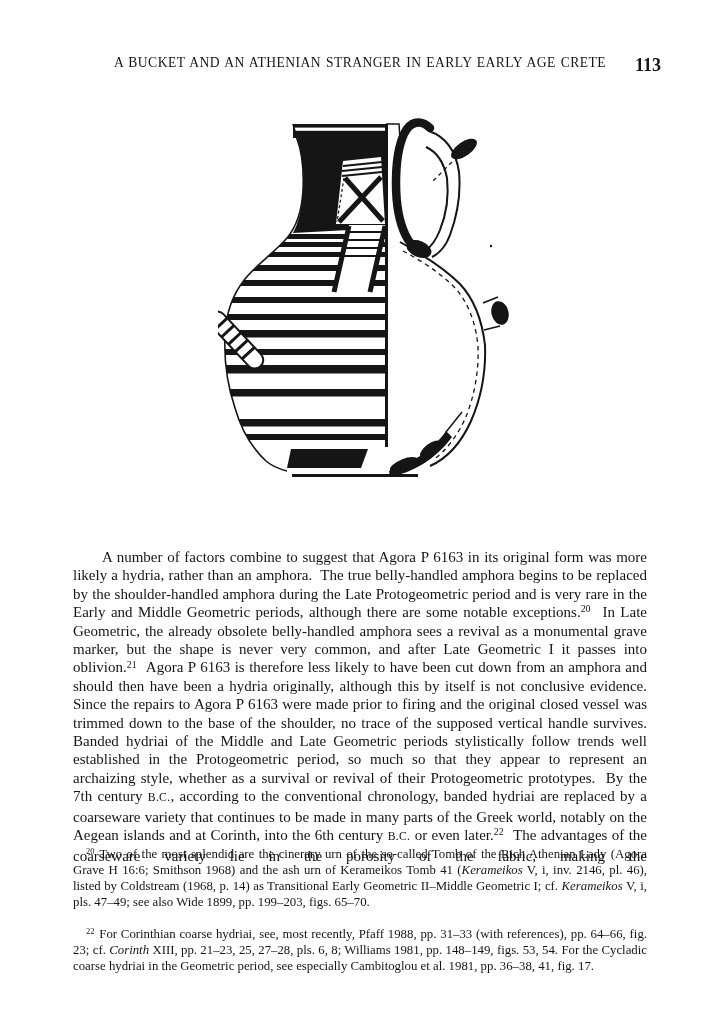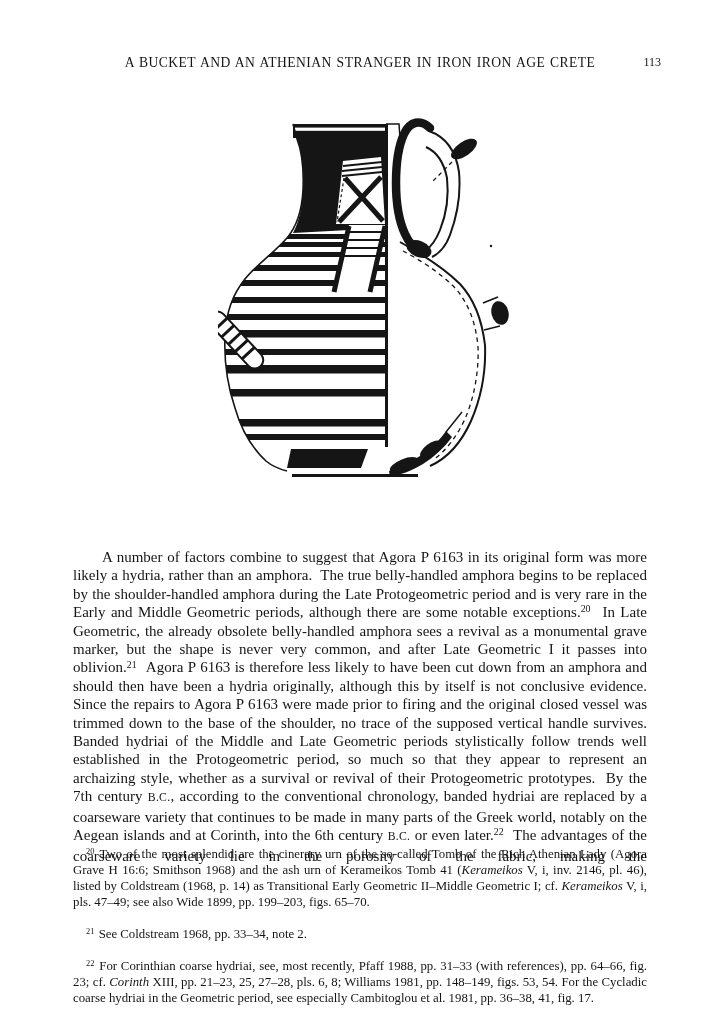--- a/index.html
+++ b/index.html
@@ -11,21 +11,21 @@
     -webkit-font-smoothing:antialiased;
   }
   .page { position:absolute; inset:0; }
 
   
   .running-head { position:absolute; top:55px; left:57px; width:606px; height:20px; }
   .head-title {
     position:absolute; left:0; right:0; text-align:center;
     font-size:13.6px; letter-spacing:0.45px; word-spacing:1px; white-space:nowrap;
   }
-  .page-number { position:absolute; right:2px; top:0; font-size:12px; }
+  .page-number { position:absolute; right:2px; top:0; font-size:18px;font-weight:bold; }
 
   
   .fig-wrap { position:absolute; left:218px; top:112px; width:292px; height:374px; }
   .fig-wrap svg { display:block; }
 
   .caption {
     position:absolute; top:488px; left:40px; width:640px;
     text-align:center; font-size:13px; white-space:nowrap;
   }
 
@@ -52,21 +52,21 @@
     font-size:0.66em; line-height:0; vertical-align:baseline;
     position:relative; top:-0.5em; padding-right:1px;
   }
 </style>
 </head>
 <body>
 
 <div class="page">
 
   <header class="running-head">
-    <div class="head-title">A BUCKET AND AN ATHENIAN STRANGER IN IRON IRON AGE CRETE</div>
+    <div class="head-title">A BUCKET AND AN ATHENIAN STRANGER IN EARLY EARLY AGE CRETE</div>
     <div class="page-number">113</div>
   </header>
 
   <figure class="fig-wrap" style="margin:0">
     <svg width="292" height="374" viewBox="218 112 292 374">
       <defs>
         <clipPath id="lc">
           <path d="M386,118 L294,118 L297,139 C302,152 304,168 303,190 C302,210 297,226 287,238 C275,252 256,265 245,279 C232,295 226,313 225,335 C224,357 227,384 235,408 C241,429 252,448 266,461 C271,465 277,469 284,471 L284,477 L386,477 Z"></path>
         </clipPath>
       </defs>
@@ -149,17 +149,16 @@
     </svg>
   </figure>
 
 
   <main class="body-block">
     <p class="body-para"><span class="seg-n">A number of factors combine to suggest that Agora P 6163 in its original form was more likely a hydria, rather than an amphora.  The true belly-handled amphora begins to be replaced by the shoulder-handled amphora during the Late Protogeometric period and is very rare in the Early and Middle Geometric periods, although there are some notable exceptions.</span><sup class="seg-sup">20</sup><span class="seg-n">  In Late Geometric, the already obsolete belly-handled amphora sees a revival as a monumental grave marker, but the shape is never very common, and after Late Geometric I it passes into oblivion.</span><sup class="seg-sup">21</sup><span class="seg-n">  Agora P 6163 is therefore less likely to have been cut down from an amphora and should then have been a hydria originally, although this by itself is not conclusive evidence.  Since the repairs to Agora P 6163 were made prior to firing and the original closed vessel was trimmed down to the base of the shoulder, no trace of the supposed vertical handle survives.  Banded hydriai of the Middle and Late Geometric periods stylistically follow trends well established in the Protogeometric period, so much so that they appear to represent an archaizing style, whether as a survival or revival of their Protogeometric prototypes.  By the 7th century </span><span class="seg-bc">B.C.</span><span class="seg-n">, according to the conventional chronology, banded hydriai are replaced by a coarseware variety that continues to be made in many parts of the Greek world, notably on the Aegean islands and at Corinth, into the 6th century </span><span class="seg-bc">B.C.</span><span class="seg-n"> or even later.</span><sup class="seg-sup">22</sup><span class="seg-n">  The advantages of the coarseware variety lie in the porosity of the fabric, making the</span></p>
   </main>
 
   <section class="footnotes">
     <p class="footnote"><sup class="seg-sup">20</sup><span class="seg-n"> Two of the most splendid are the cinerary urn of the so-called Tomb of the Rich Athenian Lady (Agora Grave H 16:6; Smithson 1968) and the ash urn of Kerameikos Tomb 41 (</span><span class="seg-i">Kerameikos</span><span class="seg-n"> V, i, inv. 2146, pl. 46), listed by Coldstream (1968, p. 14) as Transitional Early Geometric II–Middle Geometric I; cf. </span><span class="seg-i">Kerameikos</span><span class="seg-n"> V, i, pls. 47–49; see also Wide 1899, pp. 199–203, figs. 65–70.</span></p>
-    <p class="footnote"><sup class="seg-sup">21</sup><span class="seg-n"> See Coldstream 1968, pp. 33–34, note 2.</span></p>
     <p class="footnote"><sup class="seg-sup">22</sup><span class="seg-n"> For Corinthian coarse hydriai, see, most recently, Pfaff 1988, pp. 31–33 (with references), pp. 64–66, fig. 23; cf. </span><span class="seg-i">Corinth</span><span class="seg-n"> XIII, pp. 21–23, 25, 27–28, pls. 6, 8; Williams 1981, pp. 148–149, figs. 53, 54. For the Cycladic coarse hydriai in the Geometric period, see especially Cambitoglou et al. 1981, pp. 36–38, 41, fig. 17.</span></p>
   </section>
 
 </div>
 
 </body></html>

